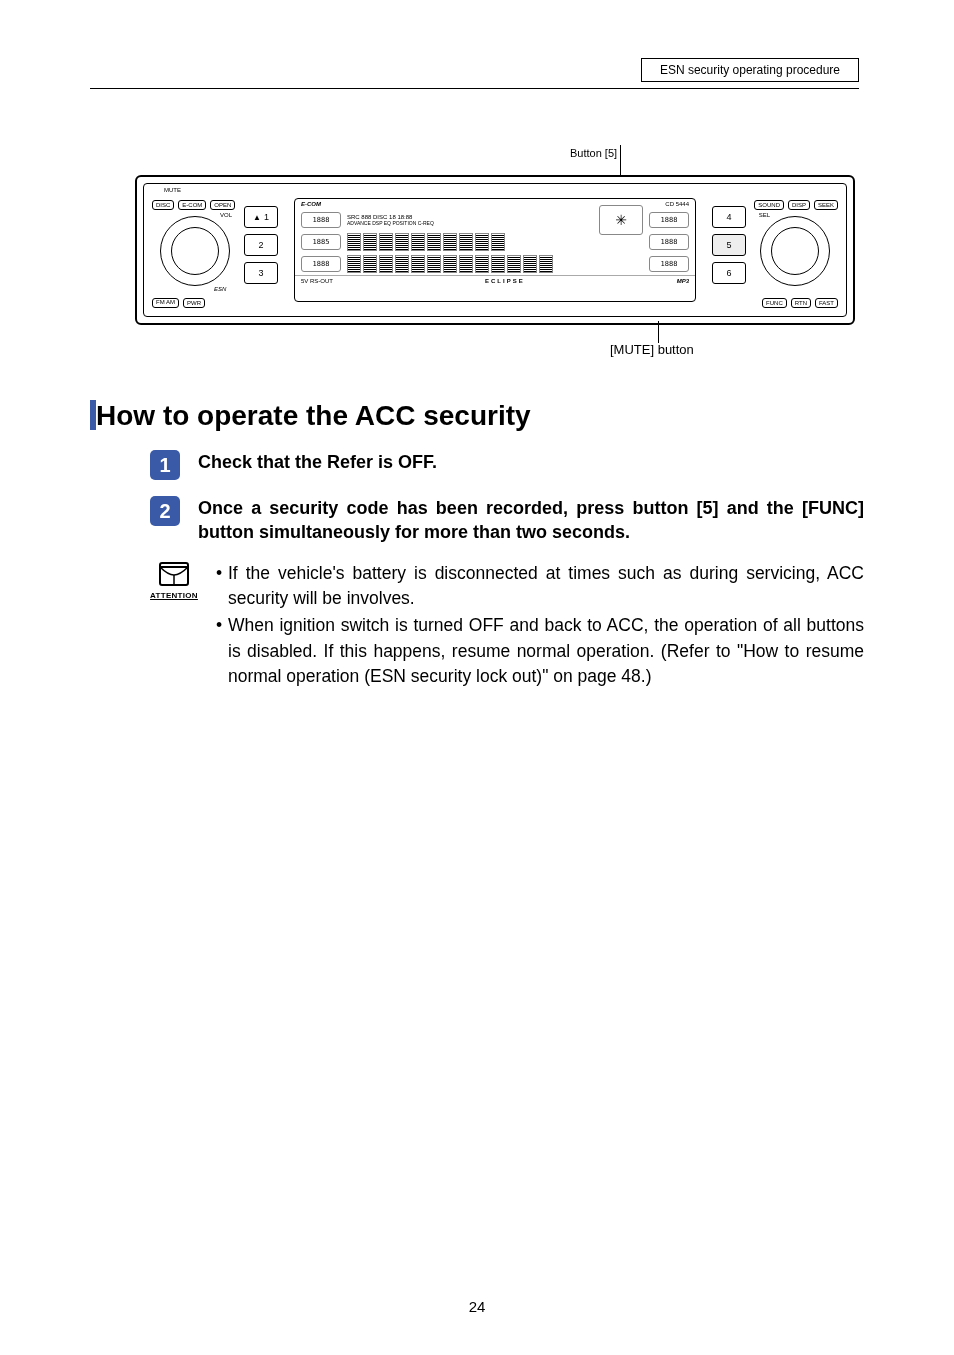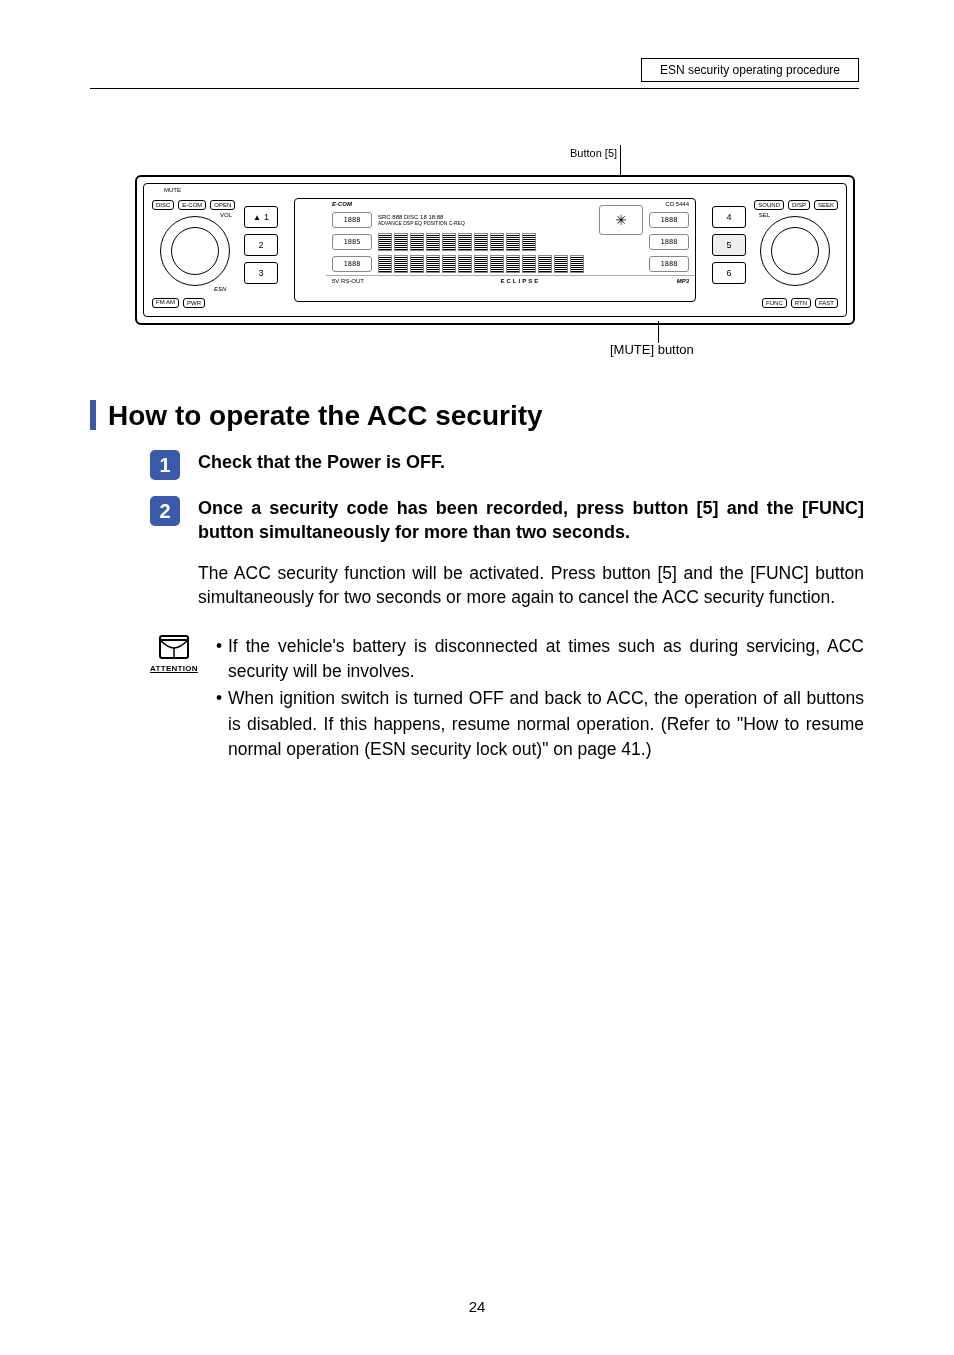--- a/index.html
+++ b/index.html
@@ -128,21 +128,20 @@
   .display-panel {
     position: absolute;
     top: 14px;
     left: 150px;
     right: 150px;
     bottom: 14px;
     border: 1.5px solid #000;
     border-radius: 4px;
     background: #fff;
     overflow: hidden;
-    padding-left: 31px;
   }
   .panel-top {
     display: flex;
     justify-content: space-between;
     font-size: 6px;
     padding: 2px 6px;
   }
   .panel-row {
     display: flex;
     align-items: center;
@@ -214,21 +213,20 @@
     position: absolute;
     top: 186px;
     left: 568px;
     width: 1px;
     height: 22px;
     background: #000;
   }
   .section-heading-row {
     display: flex;
     align-items: flex-start;
-    gap: 12px;
     margin-bottom: 18px;
     margin-top: 23px;
   }
   .blue-bar {
     width: 6px;
     height: 30px;
     background: #3a5aa8;
   }
   .section-heading {
     font-size: 28px;
@@ -441,46 +439,45 @@
   </div>
 
   <div class="section-heading-row">
     <div class="blue-bar"></div>
     <h1 class="section-heading">How to operate the ACC security</h1>
   </div>
 
 
   <div class="step-row">
     <div class="step-num">1</div>
-    <div class="step-title">Check that the Power is OFF.</div>
+    <div class="step-title">Check that the Refer is OFF.</div>
   </div>
 
   <div class="step-row">
     <div class="step-num">2</div>
     <div class="step-title">Once a security code has been recorded, press button [5] and the [FUNC] button simultaneously for more than two seconds.</div>
   </div>
 
-  <p class="step-body">The ACC security function will be activated. Press button [5] and the [FUNC] button simultaneously for two seconds or more again to cancel the ACC security function.</p>
 
   <div class="attention-row">
     <div class="attention-icon">
       <svg width="36" height="28" viewBox="0 0 36 28">
         <path d="M4 4 Q4 2 6 2 L30 2 Q32 2 32 4 L32 6 L4 6 Z M4 6 L32 6 L32 22 Q32 24 30 24 L6 24 Q4 24 4 22 Z" fill="none" stroke="#000" stroke-width="2"></path>
         <path d="M4 6 Q12 14 18 14 Q24 14 32 6" fill="none" stroke="#000" stroke-width="1.5"></path>
         <line x1="18" y1="14" x2="18" y2="24" stroke="#000" stroke-width="1.5"></line>
       </svg>
       <div class="attention-label">ATTENTION</div>
     </div>
     <div class="attention-text">
       <div class="bullet-row">
         <div class="bullet-dot">•</div>
         <div>If the vehicle's battery is disconnected at times such as during servicing, ACC security will be involves.</div>
       </div>
       <div class="bullet-row">
         <div class="bullet-dot">•</div>
-        <div>When ignition switch is turned OFF and back to ACC, the operation of all buttons is disabled. If this happens, resume normal operation. (Refer to "How to resume normal operation (ESN security lock out)" on page 41.)</div>
+        <div>When ignition switch is turned OFF and back to ACC, the operation of all buttons is disabled. If this happens, resume normal operation. (Refer to "How to resume normal operation (ESN security lock out)" on page 48.)</div>
       </div>
     </div>
   </div>
 
 </div>
 
 <div class="page-num">24</div>
 
 </body></html>

